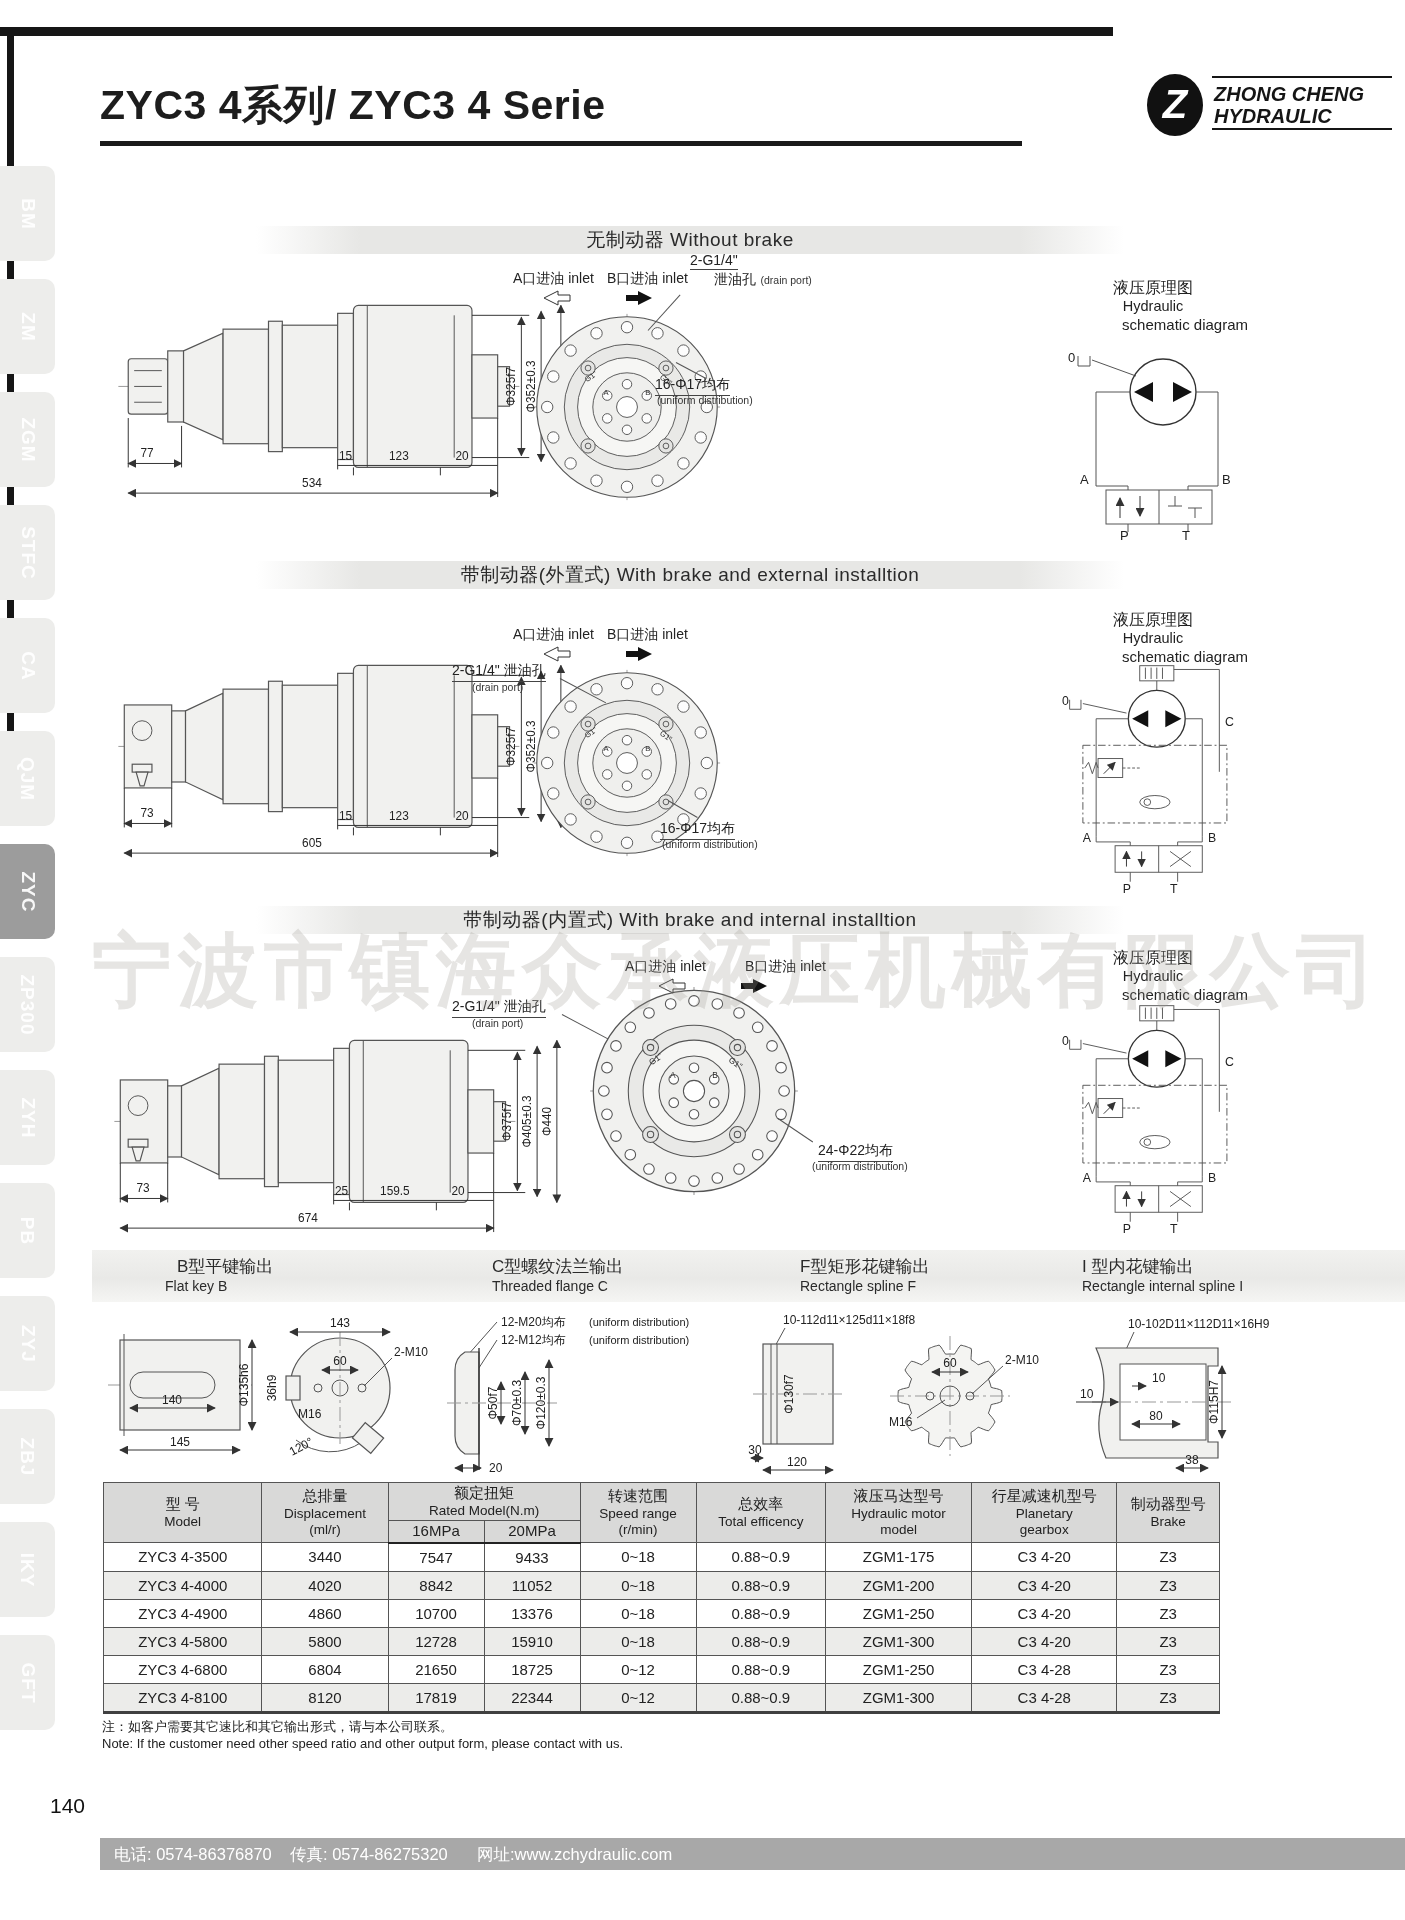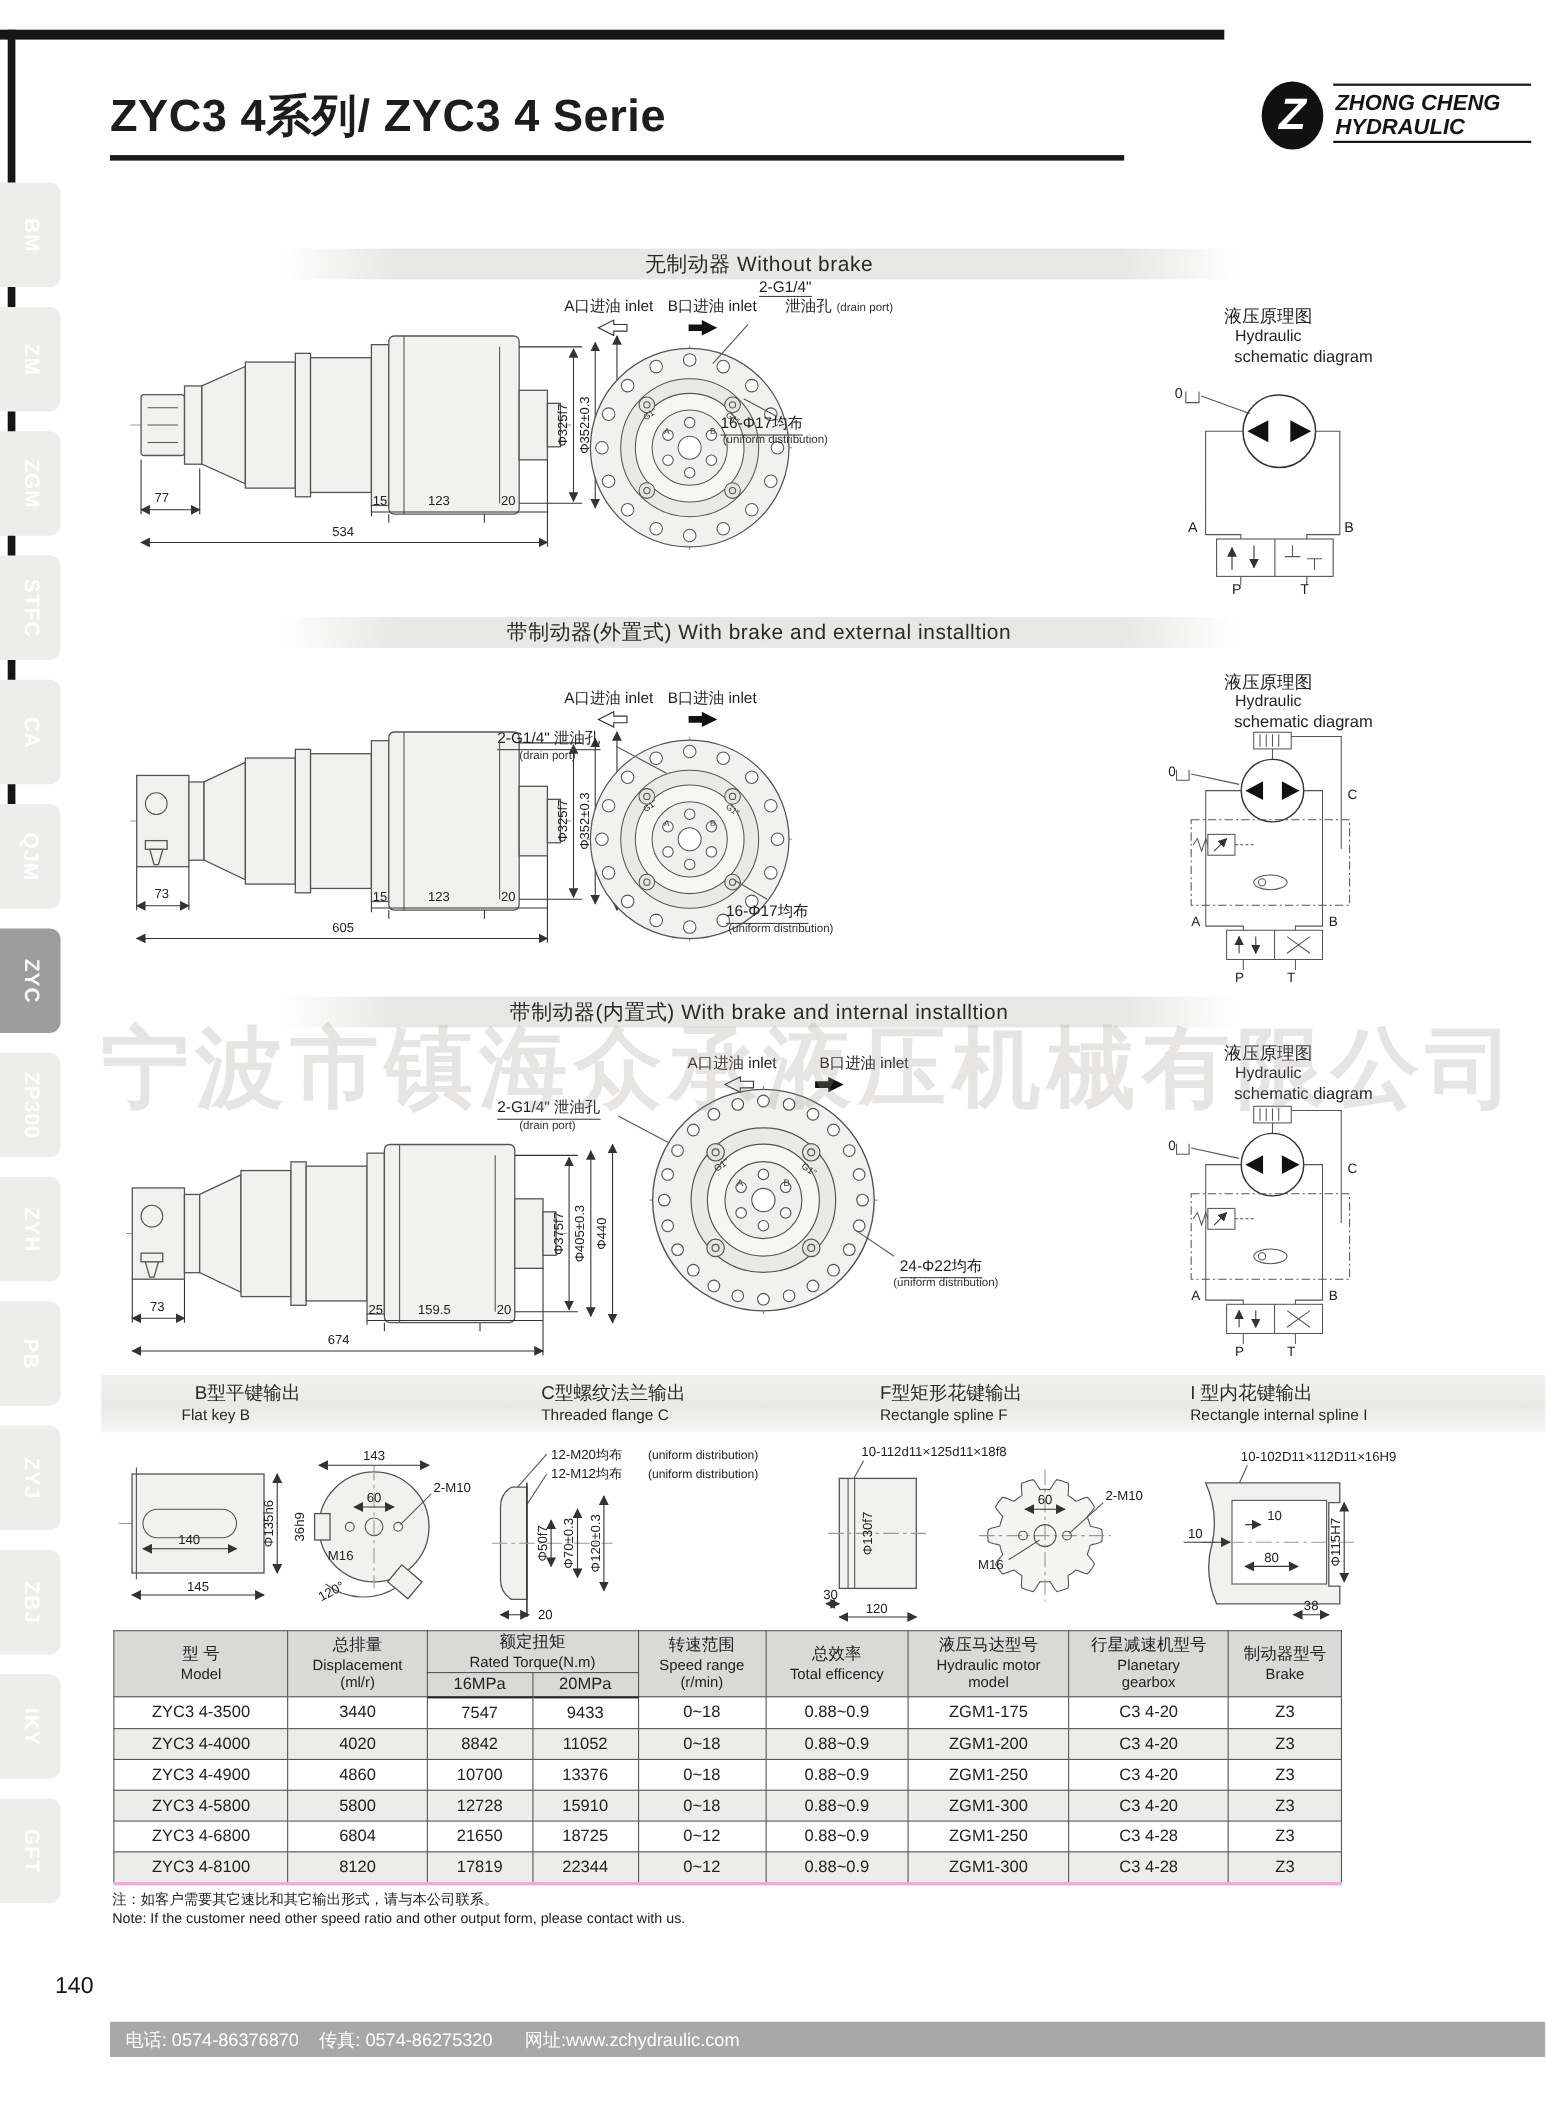--- a/index.html
+++ b/index.html
@@ -46,21 +46,21 @@
   #out-band{background:linear-gradient(180deg,#f1f1ef 0%,#e9e9e7 55%,#f5f5f3 100%);}
   .out-cn{font-size:17px;color:#2a2a2a;white-space:nowrap;}
   .out-en{font-size:14px;color:#2a2a2a;white-space:nowrap;}
   
   #spec-table{border-collapse:collapse;width:1117px;table-layout:fixed;background:#fff;}
   #spec-table th,#spec-table td{border:1px solid #555;font-weight:400;text-align:center;padding:1px 2px;}
   #spec-table thead th{background:#d9d9d8;}
   #spec-table thead tr:last-child th{border-bottom:2px solid #222;}
   #spec-table td{font-size:15px;height:25px;}
   #spec-table tbody tr:nth-child(even){background:#ececea;}
-  #spec-table{border-bottom:3px solid #f9a8d4;}
+  #spec-table{border-bottom:3px solid #404040;}
   .h-cn{font-size:15px;line-height:1.25;}
   .h-en{font-size:13.5px;line-height:1.2;}
   .note{font-size:13px;color:#222;white-space:nowrap;}
   
   #foot-bar{background:#a8a8a8;height:32px;}
   .foot-tx{position:absolute;top:6px;color:#fff;font-size:16.5px;white-space:nowrap;}
   #page-num{font-size:21px;color:#111;}
   .wm{font-size:80px;font-weight:700;letter-spacing:6px;color:rgba(160,156,146,.26);white-space:nowrap;pointer-events:none;}
 </style>
 </head>
@@ -701,21 +701,21 @@
           <div class="h-cn">型  号</div>
             <div class="h-en">Model</div>
           </th>
         <th rowspan="2">
           <div class="h-cn">总排量</div>
             <div class="h-en">Displacement</div>
             <div class="h-en">(ml/r)</div>
           </th>
         <th colspan="2">
           <div class="h-cn">额定扭矩</div>
-            <div class="h-en">Rated Torque(N.m)</div>
+            <div class="h-en">Rated Model(N.m)</div>
           </th>
         <th rowspan="2">
           <div class="h-cn">转速范围</div>
             <div class="h-en">Speed range</div>
             <div class="h-en">(r/min)</div>
           </th>
         <th rowspan="2">
           <div class="h-cn">总效率</div>
             <div class="h-en">Total efficency</div>
           </th>

